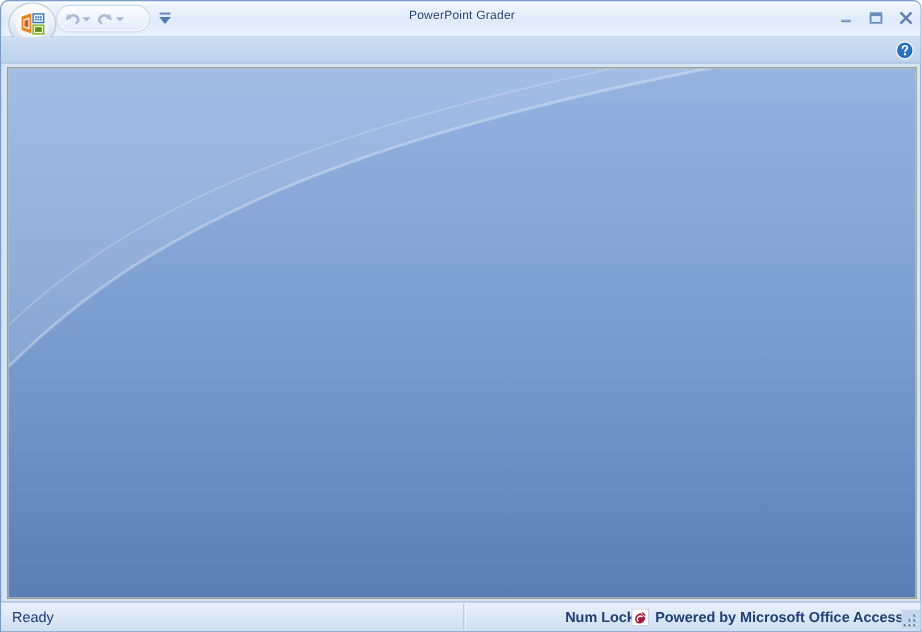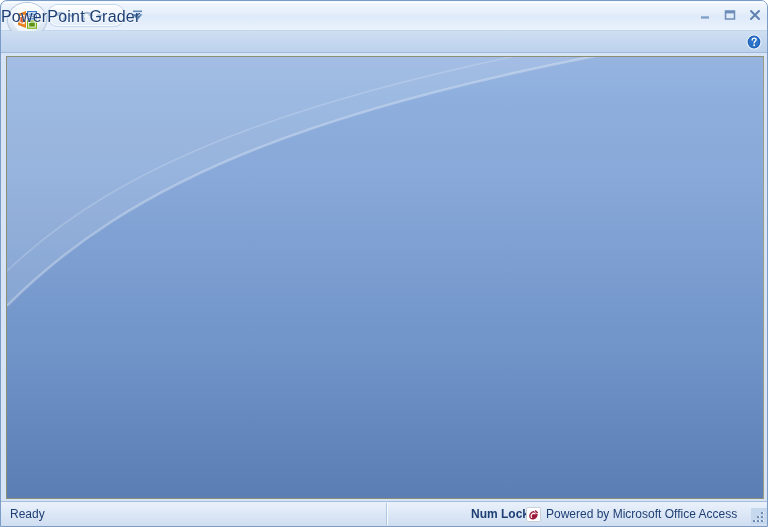--- a/index.html
+++ b/index.html
@@ -46,22 +46,22 @@
     content: "";
     position: absolute;
     left: 1px; right: 1px; top: 1px;
     height: 1px;
     background: rgba(255,255,255,0.9);
   }
 
   .title-text {
     position: absolute;
     left: 0; right: 0; top: 7px;
-    text-align: left;
-    font-size: 16px;
+    text-align: center;
+    font-size: 10px;
     color: #1d3f73;
     letter-spacing: 0.2px;
     text-shadow: 0 1px 0 rgba(255,255,255,0.85);
   }
 
   
   .office-orb {
     position: absolute;
     left: 7px; top: 2px;
     width: 38px; height: 34px;
@@ -221,20 +221,21 @@
     width: 1px; height: 22px;
     background: #aec6e2;
     box-shadow: 1px 0 0 rgba(255,255,255,0.85);
   }
   .status-numlock {
     left: 470px;
     font-weight: bold;
   }
   .status-powered {
     left: 525px;
+    font-weight: bold;
   }
   .access-icon {
     width: 15px; height: 15px;
     margin-right: 5px;
     flex: 0 0 auto;
   }
   .access-icon svg { display: block; }
 
   .size-grip {
     position: absolute;

